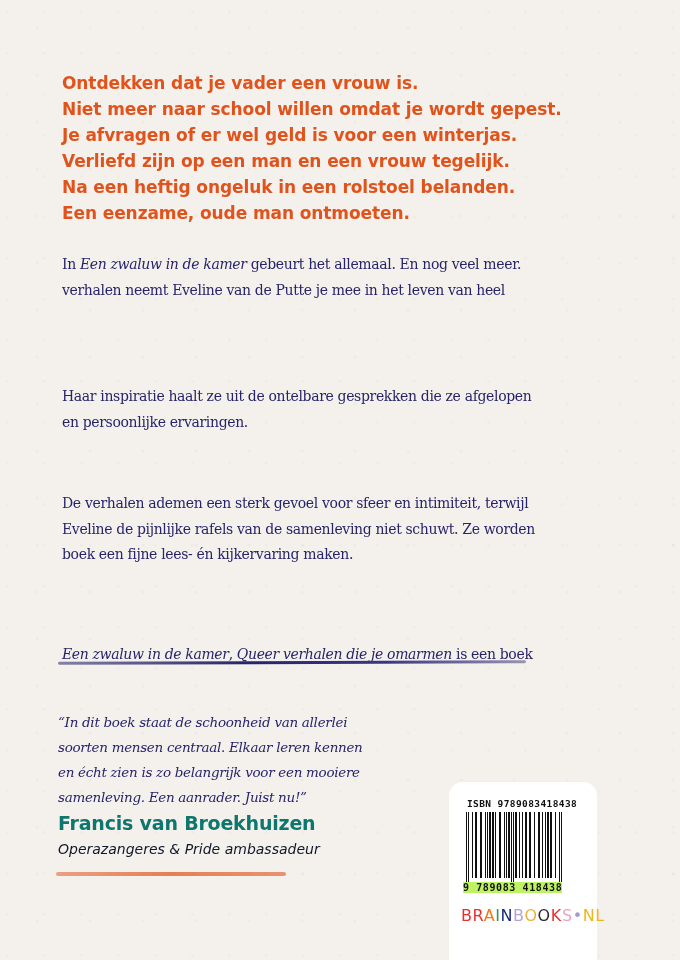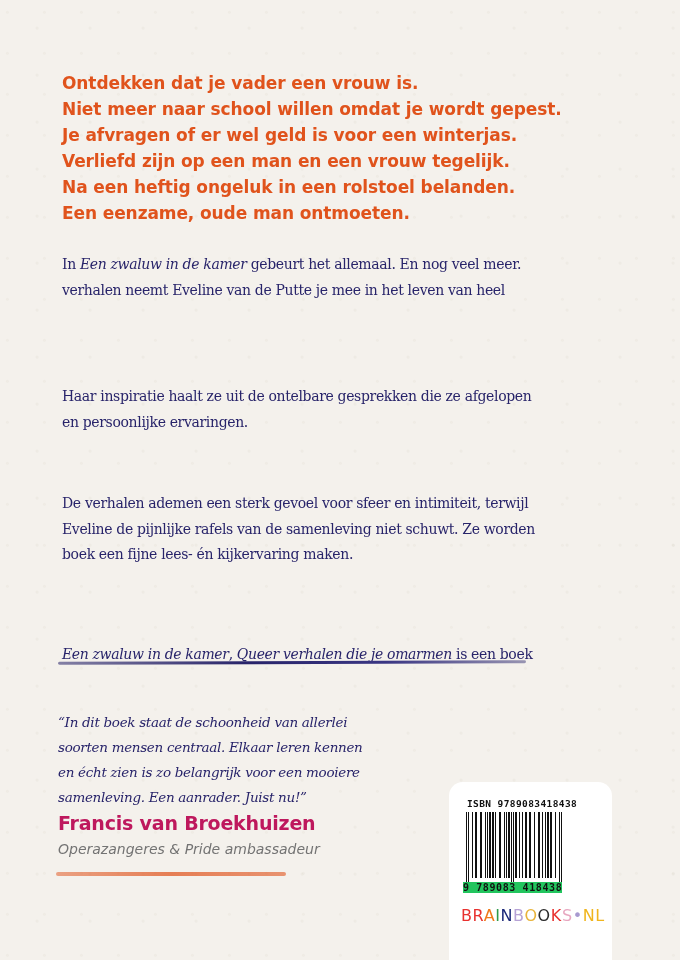--- a/index.html
+++ b/index.html
@@ -38,53 +38,53 @@
   }
   .quote {
     position:absolute; left:58px; top:710px;
     font-family: "DejaVu Serif", serif; font-style:italic;
     font-size:13.5px; line-height:25px; color:#28246a; letter-spacing:-0.3px;
   }
   .quote div { white-space:nowrap; }
   .quote-author {
     position:absolute; left:58px; top:812px;
     font-family: "DejaVu Sans", sans-serif; font-weight:600;
-    font-size:19px; color:#be185d; white-space:nowrap; letter-spacing:-0.2px;
+    font-size:19px; color:#0f766e; white-space:nowrap; letter-spacing:-0.2px;
   }
   .quote-role {
     position:absolute; left:58px; top:841px;
     font-family: "DejaVu Sans", sans-serif; font-style:italic;
-    font-size:14px; color:#737373; white-space:nowrap;
+    font-size:14px; color:#0f172a; white-space:nowrap;
   }
   .orange-rule {
     position:absolute; left:56px; top:872px; width:230px; height:4px;
     background:linear-gradient(90deg, rgba(224,83,28,0.6), #e36a3a 50%, rgba(224,83,28,0.7));
     border-radius:2px; opacity:0.85;
   }
   .barcode-box {
-    position:absolute; left:449px; top:782px; width:163px; height:178px;
+    position:absolute; left:449px; top:782px; width:148px; height:178px;
     background:#ffffff; border-radius:14px 14px 0 0;
   }
   .isbn-label {
     position:absolute; left:18px; top:16px;
     font-family: "DejaVu Sans Mono", monospace; font-size:9.5px; font-weight:bold;
     color:#111; letter-spacing:0.4px; white-space:nowrap;
   }
   .bars {
     position:absolute; left:17px; top:30px; width:124px; height:74px;
     display:flex; align-items:flex-start;
   }
   .bars span { display:block; height:66px; background:#111; }
   .bars span.long { height:74px; }
   .bars span.gap { background:transparent; }
   .digits {
     position:absolute; left:14px; top:100px;
     font-family: "DejaVu Sans Mono", monospace; font-size:10px; font-weight:bold;
     color:#111; white-space:nowrap; letter-spacing:0.6px;
-    background:#22c55e;
+    background:#bef264;
   }
   .publisher {
     position:absolute; left:12px; top:124px;
     font-family: "DejaVu Sans", sans-serif; font-size:16px; letter-spacing:0.6px;
     white-space:nowrap;
   }
 </style>
 </head>
 <body>
 

